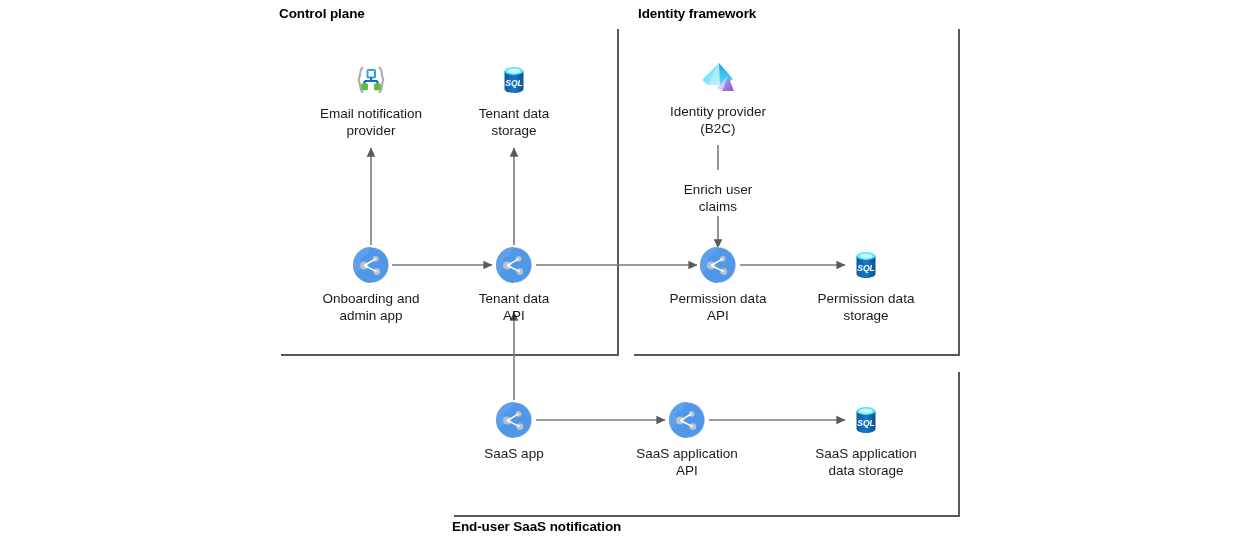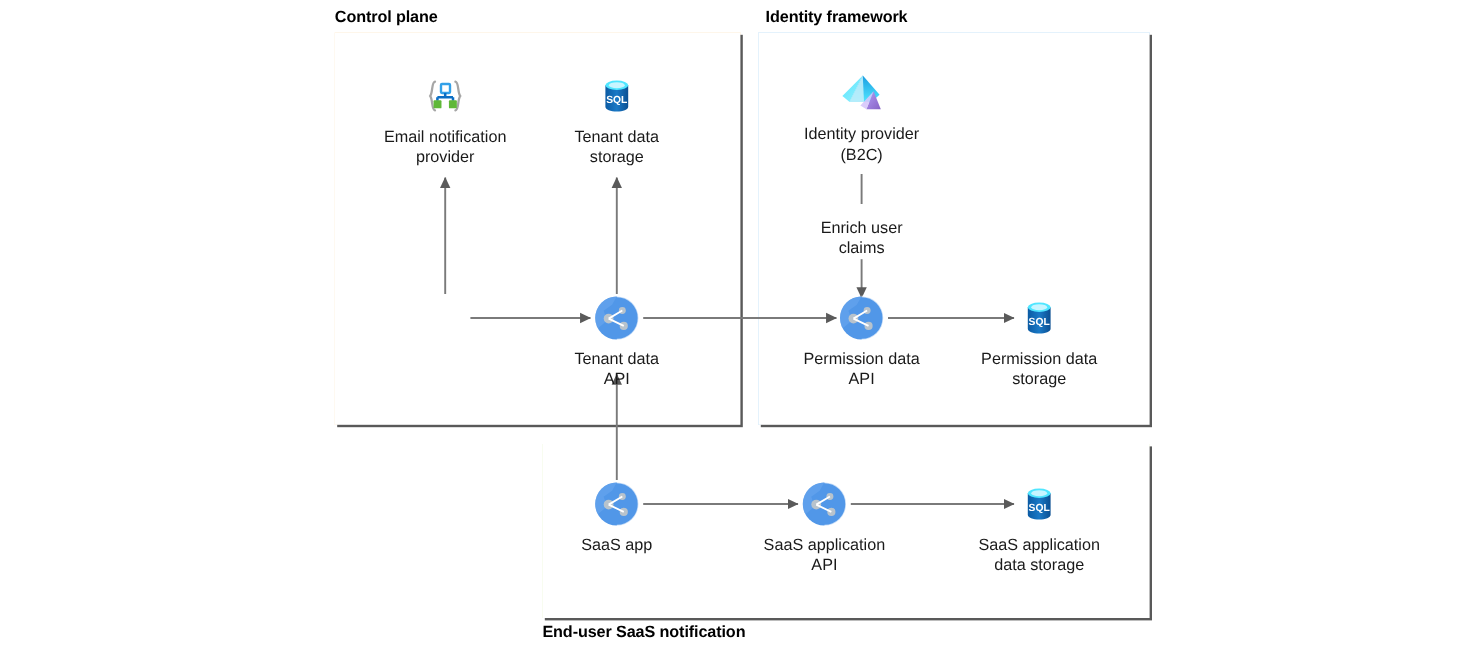--- a/index.html
+++ b/index.html
@@ -43,20 +43,21 @@
 
   
   #panel-saas{left:452px;top:370px;width:506px;height:145px;background:#e2f0c0;padding:11px;}
   #title-saas{left:452px;top:519px;}
 
   
   .node{position:absolute;width:150px;margin-left:-75px;text-align:center;}
   .node .icon{
     display:block;width:40px;height:40px;margin:0 auto;
     position:relative;
+    font-style:italic;
   }
   .node .label{
     display:block;
     margin-top:5px;
     font-size:13.5px;
     line-height:17px;
     color:#1a1a1a;
     white-space:pre-line;
   }
 
@@ -164,20 +165,35 @@
         <path d="M10.5 11 H29.5 V29 C29.5 31.3 25.2 33 20 33 C14.8 33 10.5 31.3 10.5 29 Z" fill="url(#sqlbody1)"></path>
         <ellipse cx="20" cy="11" rx="9.5" ry="3.9" fill="#50e6ff"></ellipse>
         <ellipse cx="20" cy="11" rx="6.6" ry="2.5" fill="#c8f5ff"></ellipse>
         <text x="20" y="26" text-anchor="middle" font-family="'Liberation Sans',sans-serif" font-size="8.6" font-weight="bold" fill="#ffffff">SQL</text>
       </svg>
     </span>
     <span class="label">Tenant data
 storage</span>
   </div>
 
+  <div class="node" style="left:371px;top:245px;">
+    <span class="icon">
+      <svg viewBox="0 0 40 40" width="40" height="40">
+        <circle cx="20" cy="20" r="18" fill="#5197e8"></circle>
+        <path d="M20 2 A18 18 0 0 0 4.2 28.5 L12 22 L9 14 L16 9 Z" fill="#6ba8ee" opacity="0.55"></path>
+        <circle cx="13.2" cy="20.5" r="4.1" fill="#b8c3cc"></circle>
+        <circle cx="24.6" cy="13.8" r="2.9" fill="#b8c3cc"></circle>
+        <circle cx="25.8" cy="26.6" r="3.4" fill="#b8c3cc"></circle>
+        <path d="M13.2 20.5 L24.6 13.8 M13.2 20.5 L25.8 26.6" stroke="#ffffff" stroke-width="1.5" fill="none"></path>
+        <path d="M20 2 A18 18 0 0 1 20 38" stroke="#ffffff" stroke-width="1.3" fill="none" opacity="0.65"></path>
+      </svg>
+    </span>
+    <span class="label">Onboarding and
+admin app</span>
+  </div>
 
   <div class="node" style="left:514px;top:245px;">
     <span class="icon">
       <svg viewBox="0 0 40 40" width="40" height="40">
         <circle cx="20" cy="20" r="18" fill="#5197e8"></circle>
         <path d="M20 2 A18 18 0 0 0 4.2 28.5 L12 22 L9 14 L16 9 Z" fill="#6ba8ee" opacity="0.55"></path>
         <circle cx="13.2" cy="20.5" r="4.1" fill="#b8c3cc"></circle>
         <circle cx="24.6" cy="13.8" r="2.9" fill="#b8c3cc"></circle>
         <circle cx="25.8" cy="26.6" r="3.4" fill="#b8c3cc"></circle>
         <path d="M13.2 20.5 L24.6 13.8 M13.2 20.5 L25.8 26.6" stroke="#ffffff" stroke-width="1.5" fill="none"></path>

